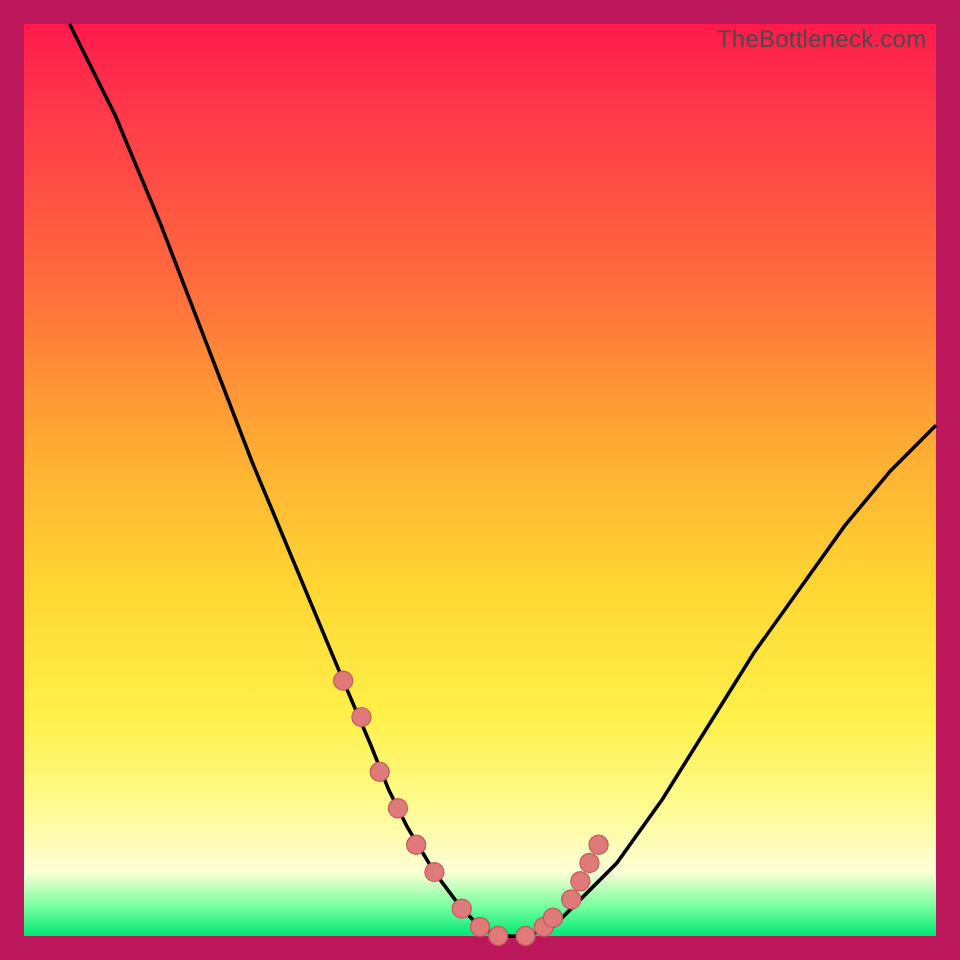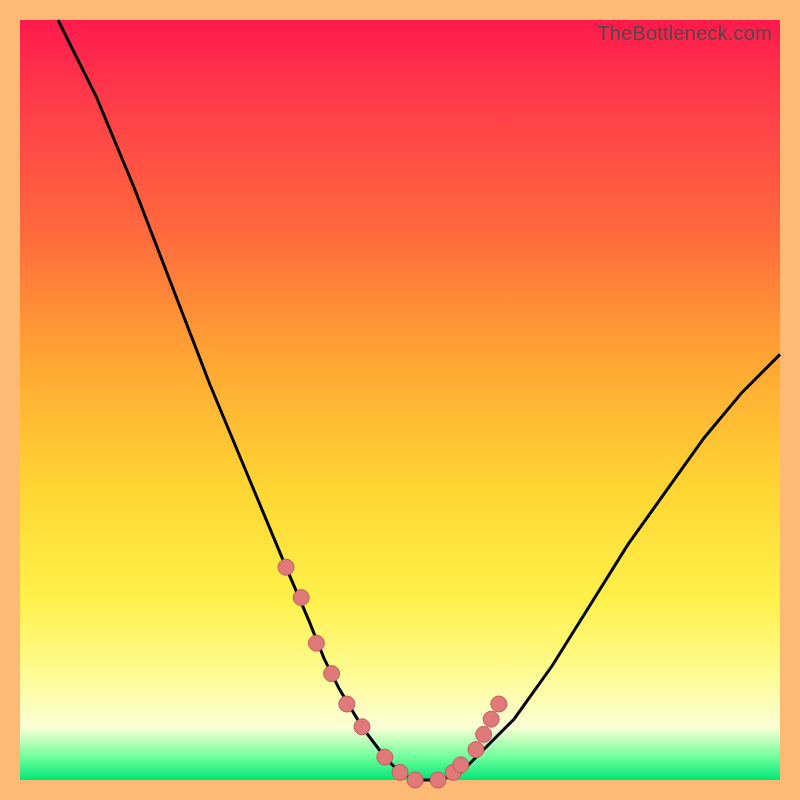--- a/index.html
+++ b/index.html
@@ -8,21 +8,21 @@
     width: 800px;
     height: 800px;
     background: #000;
     overflow: hidden;
     font-family: Arial, Helvetica, sans-serif;
   }
   .frame {
     position: relative;
     width: 800px;
     height: 800px;
-    background: #fdba74;
+    background: #be185d;
   }
   .plot-area {
     position: absolute;
     left: 20px;
     top: 20px;
     width: 760px;
     height: 760px;
     
     background: linear-gradient(
       to bottom,

